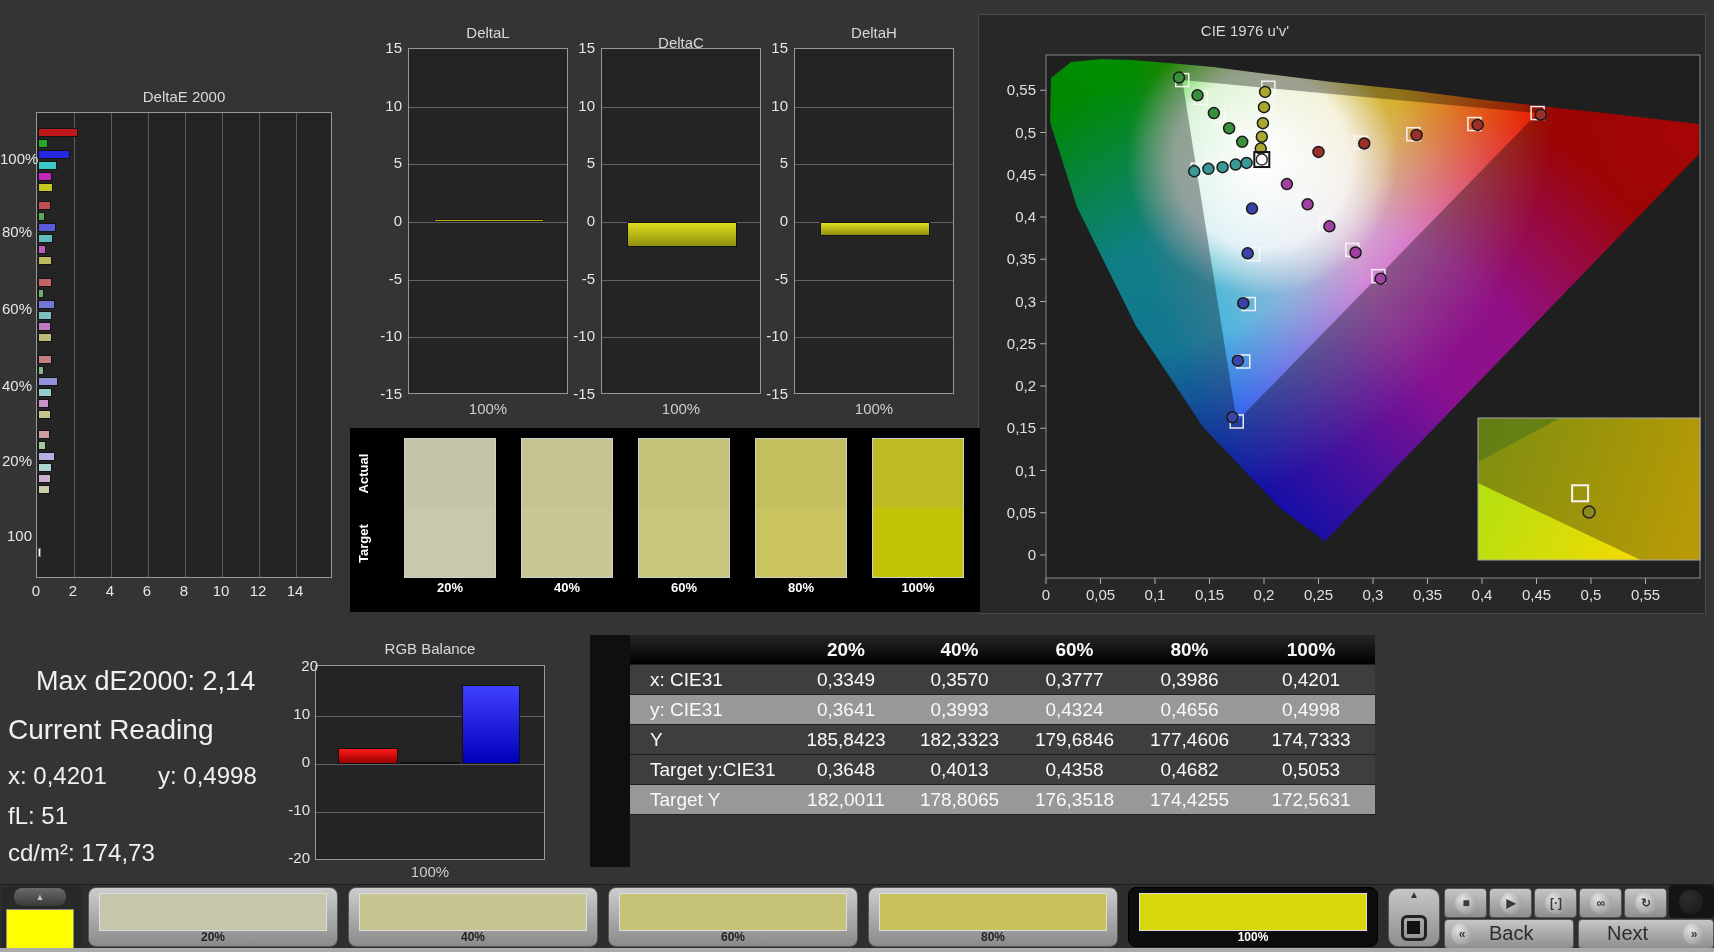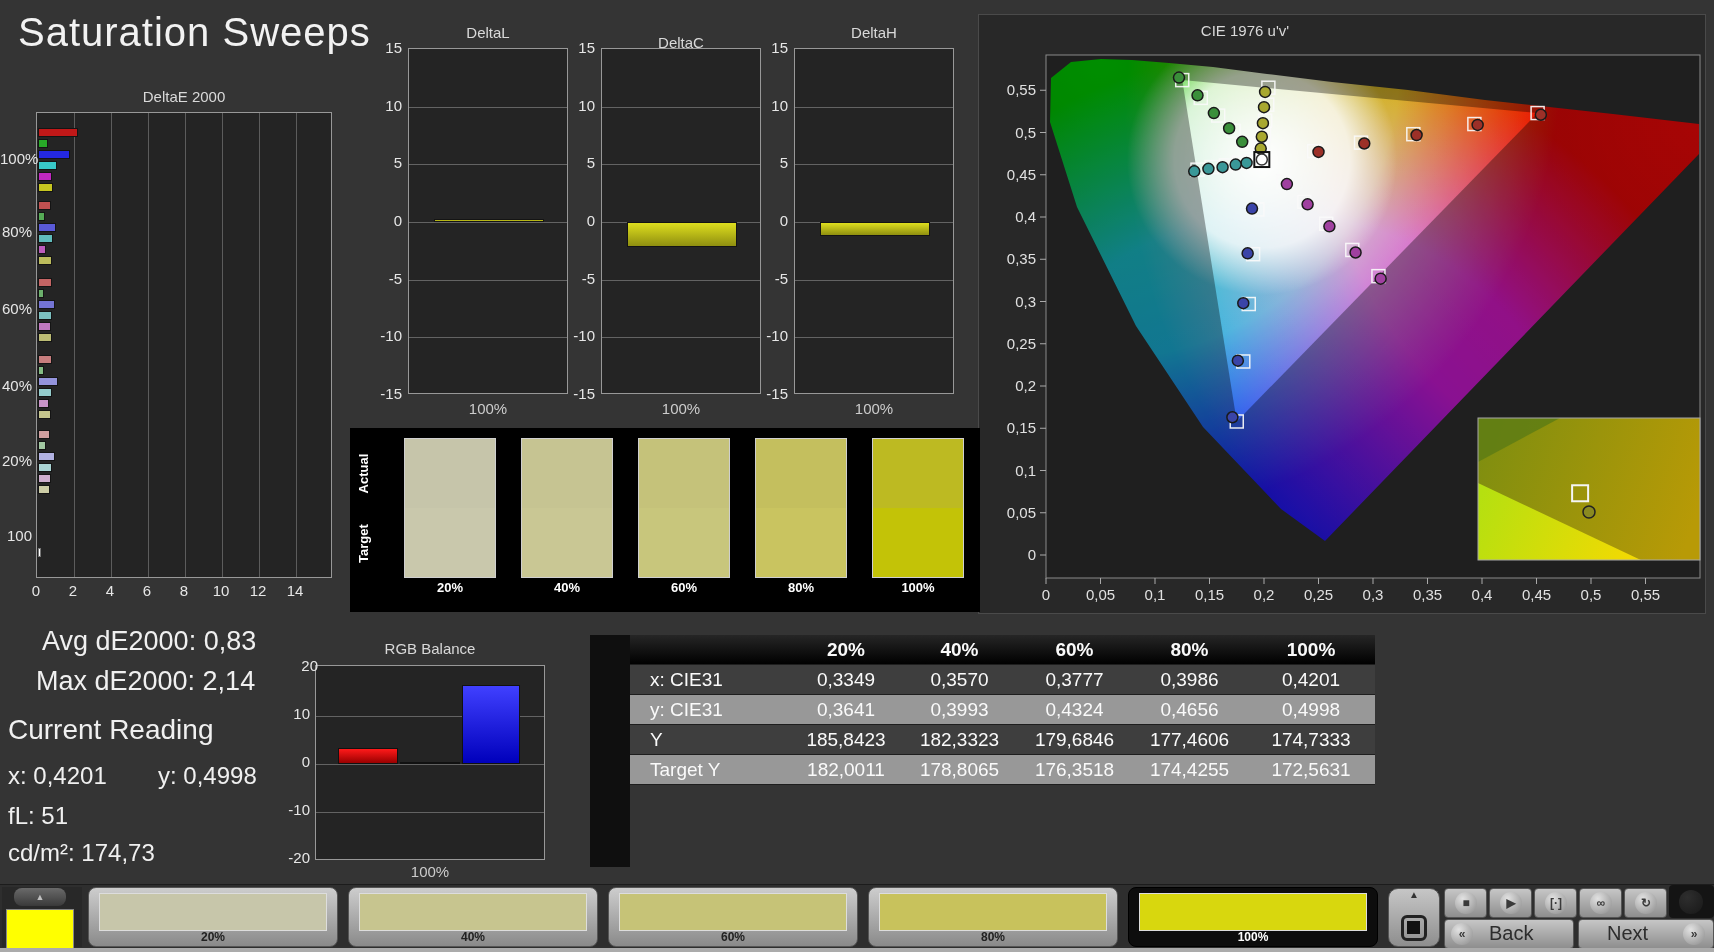--- a/index.html
+++ b/index.html
@@ -51,21 +51,20 @@
   .navcirc{position:absolute;top:3px;width:22px;height:22px;border-radius:50%;
     background:radial-gradient(circle at 35% 30%,#e2e2e2,#8a8a8a);color:#3a3a3a;
     font-size:12px;font-weight:bold;text-align:center;line-height:22px;}
   .navtext{position:absolute;top:2px;font-size:20px;color:#2d2d2d;}
 </style>
 </head>
 <body>
 
 <div class="screen">
 
-  <div class="page-title">Saturation Sweeps</div>
 
   <div class="chart-title" style="left:36px;top:88px;width:296px;">DeltaE 2000</div>
   <div class="plot" id="de-plot" style="left:36px;top:112px;width:296px;height:466px;">
       <div class="vgrid" style="left: 37px;"></div>
       <div class="vgrid" style="left: 74px;"></div>
       <div class="vgrid" style="left: 111px;"></div>
       <div class="vgrid" style="left: 148px;"></div>
       <div class="vgrid" style="left: 185px;"></div>
       <div class="vgrid" style="left: 222px;"></div>
       <div class="vgrid" style="left: 259px;"></div>
@@ -380,21 +379,20 @@
         <div style="background: rgb(201, 196, 96);"></div>
       </div>
       <div class="swlab" style="left: 405px;">80%</div>
       <div class="swatch" style="left: 522px;">
         <div style="background: rgb(189, 186, 34);"></div>
         <div style="background: rgb(195, 195, 7);"></div>
       </div>
       <div class="swlab" style="left: 522px;">100%</div>
     </div>
 
-  <div class="stat" style="left:42px;top:626px;font-size:27px;">Avg dE2000: 0,83</div>
   <div class="stat" style="left:36px;top:666px;font-size:27px;">Max dE2000: 2,14</div>
   <div class="stat" style="left:8px;top:714px;font-size:28px;">Current Reading</div>
   <div class="stat" style="left:8px;top:762px;font-size:24px;">x: 0,4201</div>
   <div class="stat" style="left:158px;top:762px;font-size:24px;">y: 0,4998</div>
   <div class="stat" style="left:8px;top:802px;font-size:24px;">fL: 51</div>
   <div class="stat" style="left:8px;top:839px;font-size:24px;">cd/m²: 174,73</div>
 
   <div class="chart-title" style="left:315px;top:640px;width:230px;">RGB Balance</div>
   <div class="plot" id="rgb-plot" style="left:315px;top:665px;width:230px;height:195px;">
       <div class="hgrid" style="top: 50px;"></div>
@@ -440,20 +438,28 @@
         <div class="tcell" style="width: 128px;">0,4998</div>
       </div>
       <div class="trow dark" style="border-bottom: 1px solid rgb(30, 30, 30);">
         <div class="tcell lbl" style="width: 160px;">Y</div>
         <div class="tcell" style="width: 112px;">185,8423</div>
         <div class="tcell" style="width: 115px;">182,3323</div>
         <div class="tcell" style="width: 115px;">179,6846</div>
         <div class="tcell" style="width: 115px;">177,4606</div>
         <div class="tcell" style="width: 128px;">174,7333</div>
       </div>
+      <div class="trow dark" style="border-bottom: 1px solid rgb(30, 30, 30);">
+        <div class="tcell lbl" style="width: 160px;">Target y:CIE31</div>
+        <div class="tcell" style="width: 112px;">0,3648</div>
+        <div class="tcell" style="width: 115px;">0,4013</div>
+        <div class="tcell" style="width: 115px;">0,4358</div>
+        <div class="tcell" style="width: 115px;">0,4682</div>
+        <div class="tcell" style="width: 128px;">0,5053</div>
+      </div>
       <div class="trow light" style="border-bottom: 1px solid rgb(30, 30, 30);">
         <div class="tcell lbl" style="width: 160px;">Target Y</div>
         <div class="tcell" style="width: 112px;">182,0011</div>
         <div class="tcell" style="width: 115px;">178,8065</div>
         <div class="tcell" style="width: 115px;">176,3518</div>
         <div class="tcell" style="width: 115px;">174,4255</div>
         <div class="tcell" style="width: 128px;">172,5631</div>
       </div>
     </div>
 

